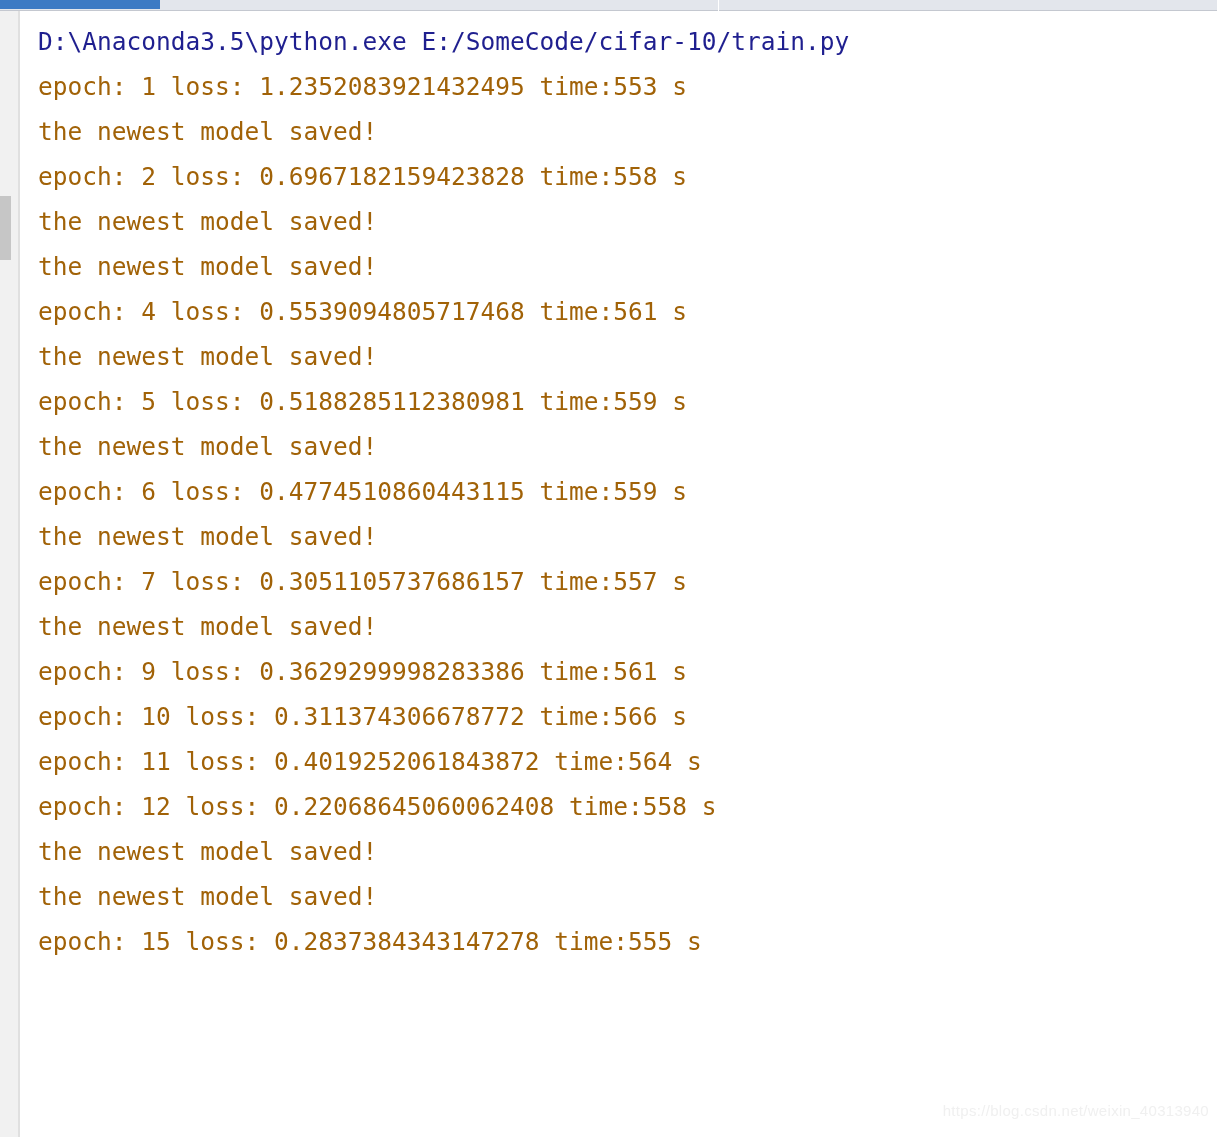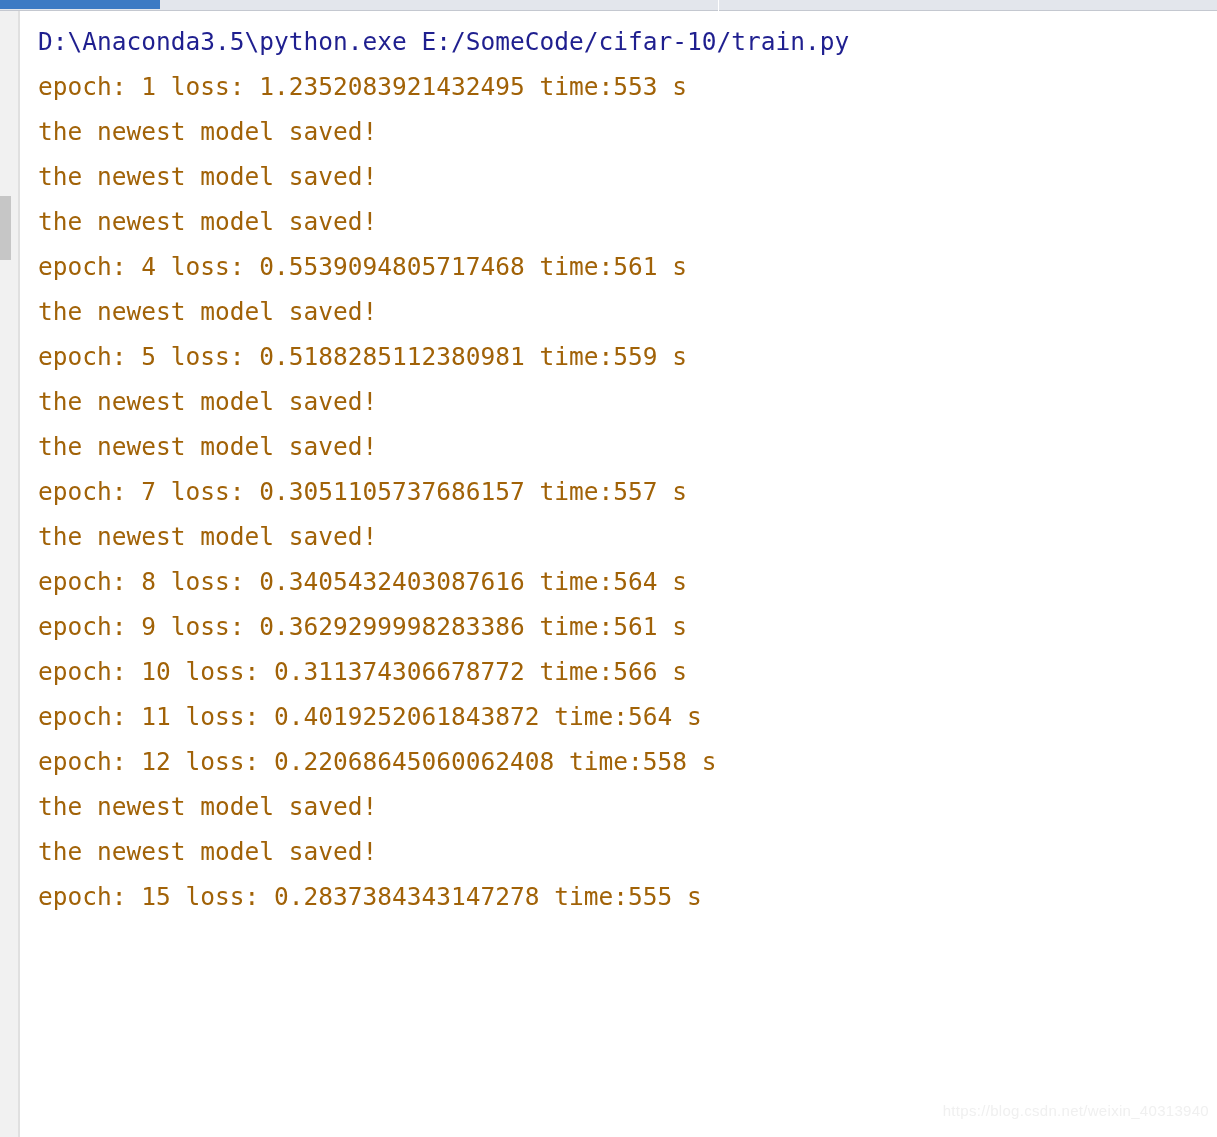--- a/index.html
+++ b/index.html
@@ -121,30 +121,31 @@
 
   <div class="gutter">
     <div class="scroll-thumb"></div>
   </div>
   <div class="gutter-border"></div>
 
   <div class="console" id="console-output">
       <div class="line cmd">D:\Anaconda3.5\python.exe E:/SomeCode/cifar-10/train.py</div>
       <div class="line">epoch: 1 loss: 1.2352083921432495 time:553 s</div>
       <div class="line">the newest model saved!</div>
+      <div class="line">epoch: 2 loss: 0.6967182159423828 time:558 s</div>
       <div class="line">the newest model saved!</div>
       <div class="line">the newest model saved!</div>
       <div class="line">epoch: 4 loss: 0.5539094805717468 time:561 s</div>
       <div class="line">the newest model saved!</div>
       <div class="line">epoch: 5 loss: 0.5188285112380981 time:559 s</div>
       <div class="line">the newest model saved!</div>
+      <div class="line">epoch: 6 loss: 0.4774510860443115 time:559 s</div>
       <div class="line">the newest model saved!</div>
       <div class="line">epoch: 7 loss: 0.3051105737686157 time:557 s</div>
       <div class="line">the newest model saved!</div>
-      <div class="line">epoch: 8 loss: 0.3405432403087616 time:564 s</div>
       <div class="line">epoch: 9 loss: 0.3629299998283386 time:561 s</div>
       <div class="line">epoch: 10 loss: 0.311374306678772 time:566 s</div>
       <div class="line">epoch: 11 loss: 0.4019252061843872 time:564 s</div>
       <div class="line">epoch: 12 loss: 0.22068645060062408 time:558 s</div>
       <div class="line">the newest model saved!</div>
       <div class="line">the newest model saved!</div>
       <div class="line">epoch: 15 loss: 0.2837384343147278 time:555 s</div>
     </div>
 
   <div class="watermark">https://blog.csdn.net/weixin_40313940</div>

